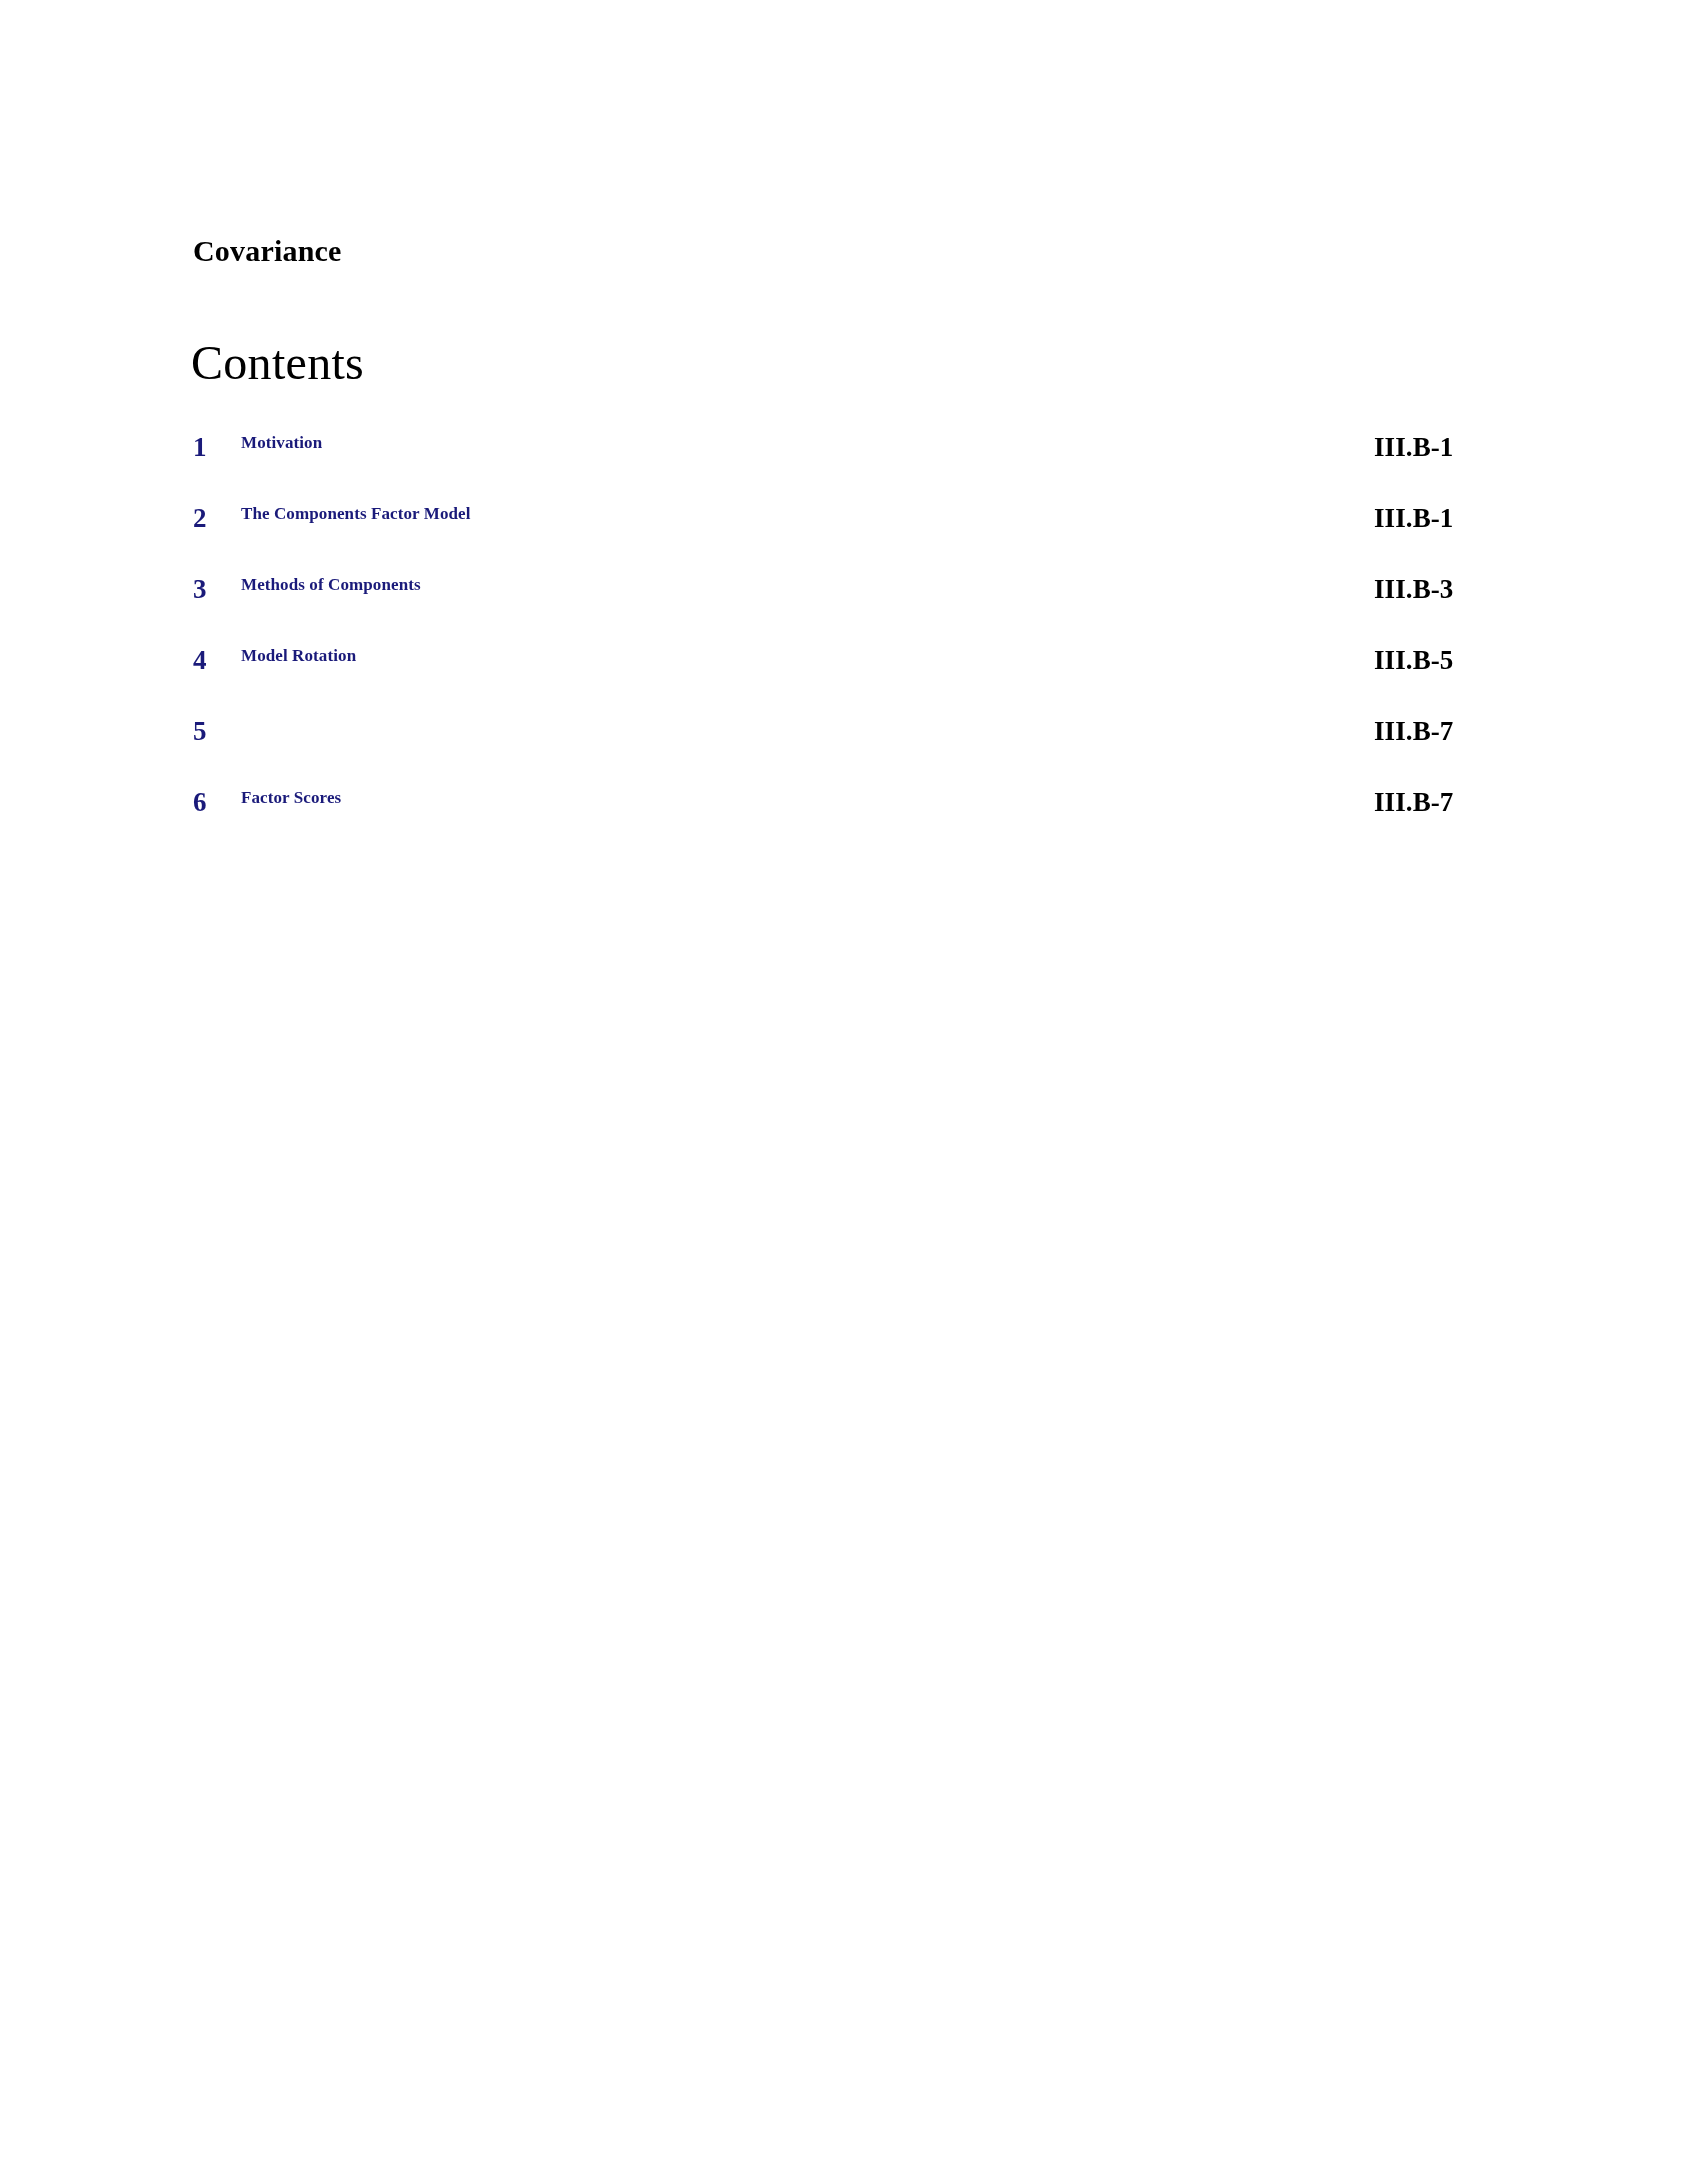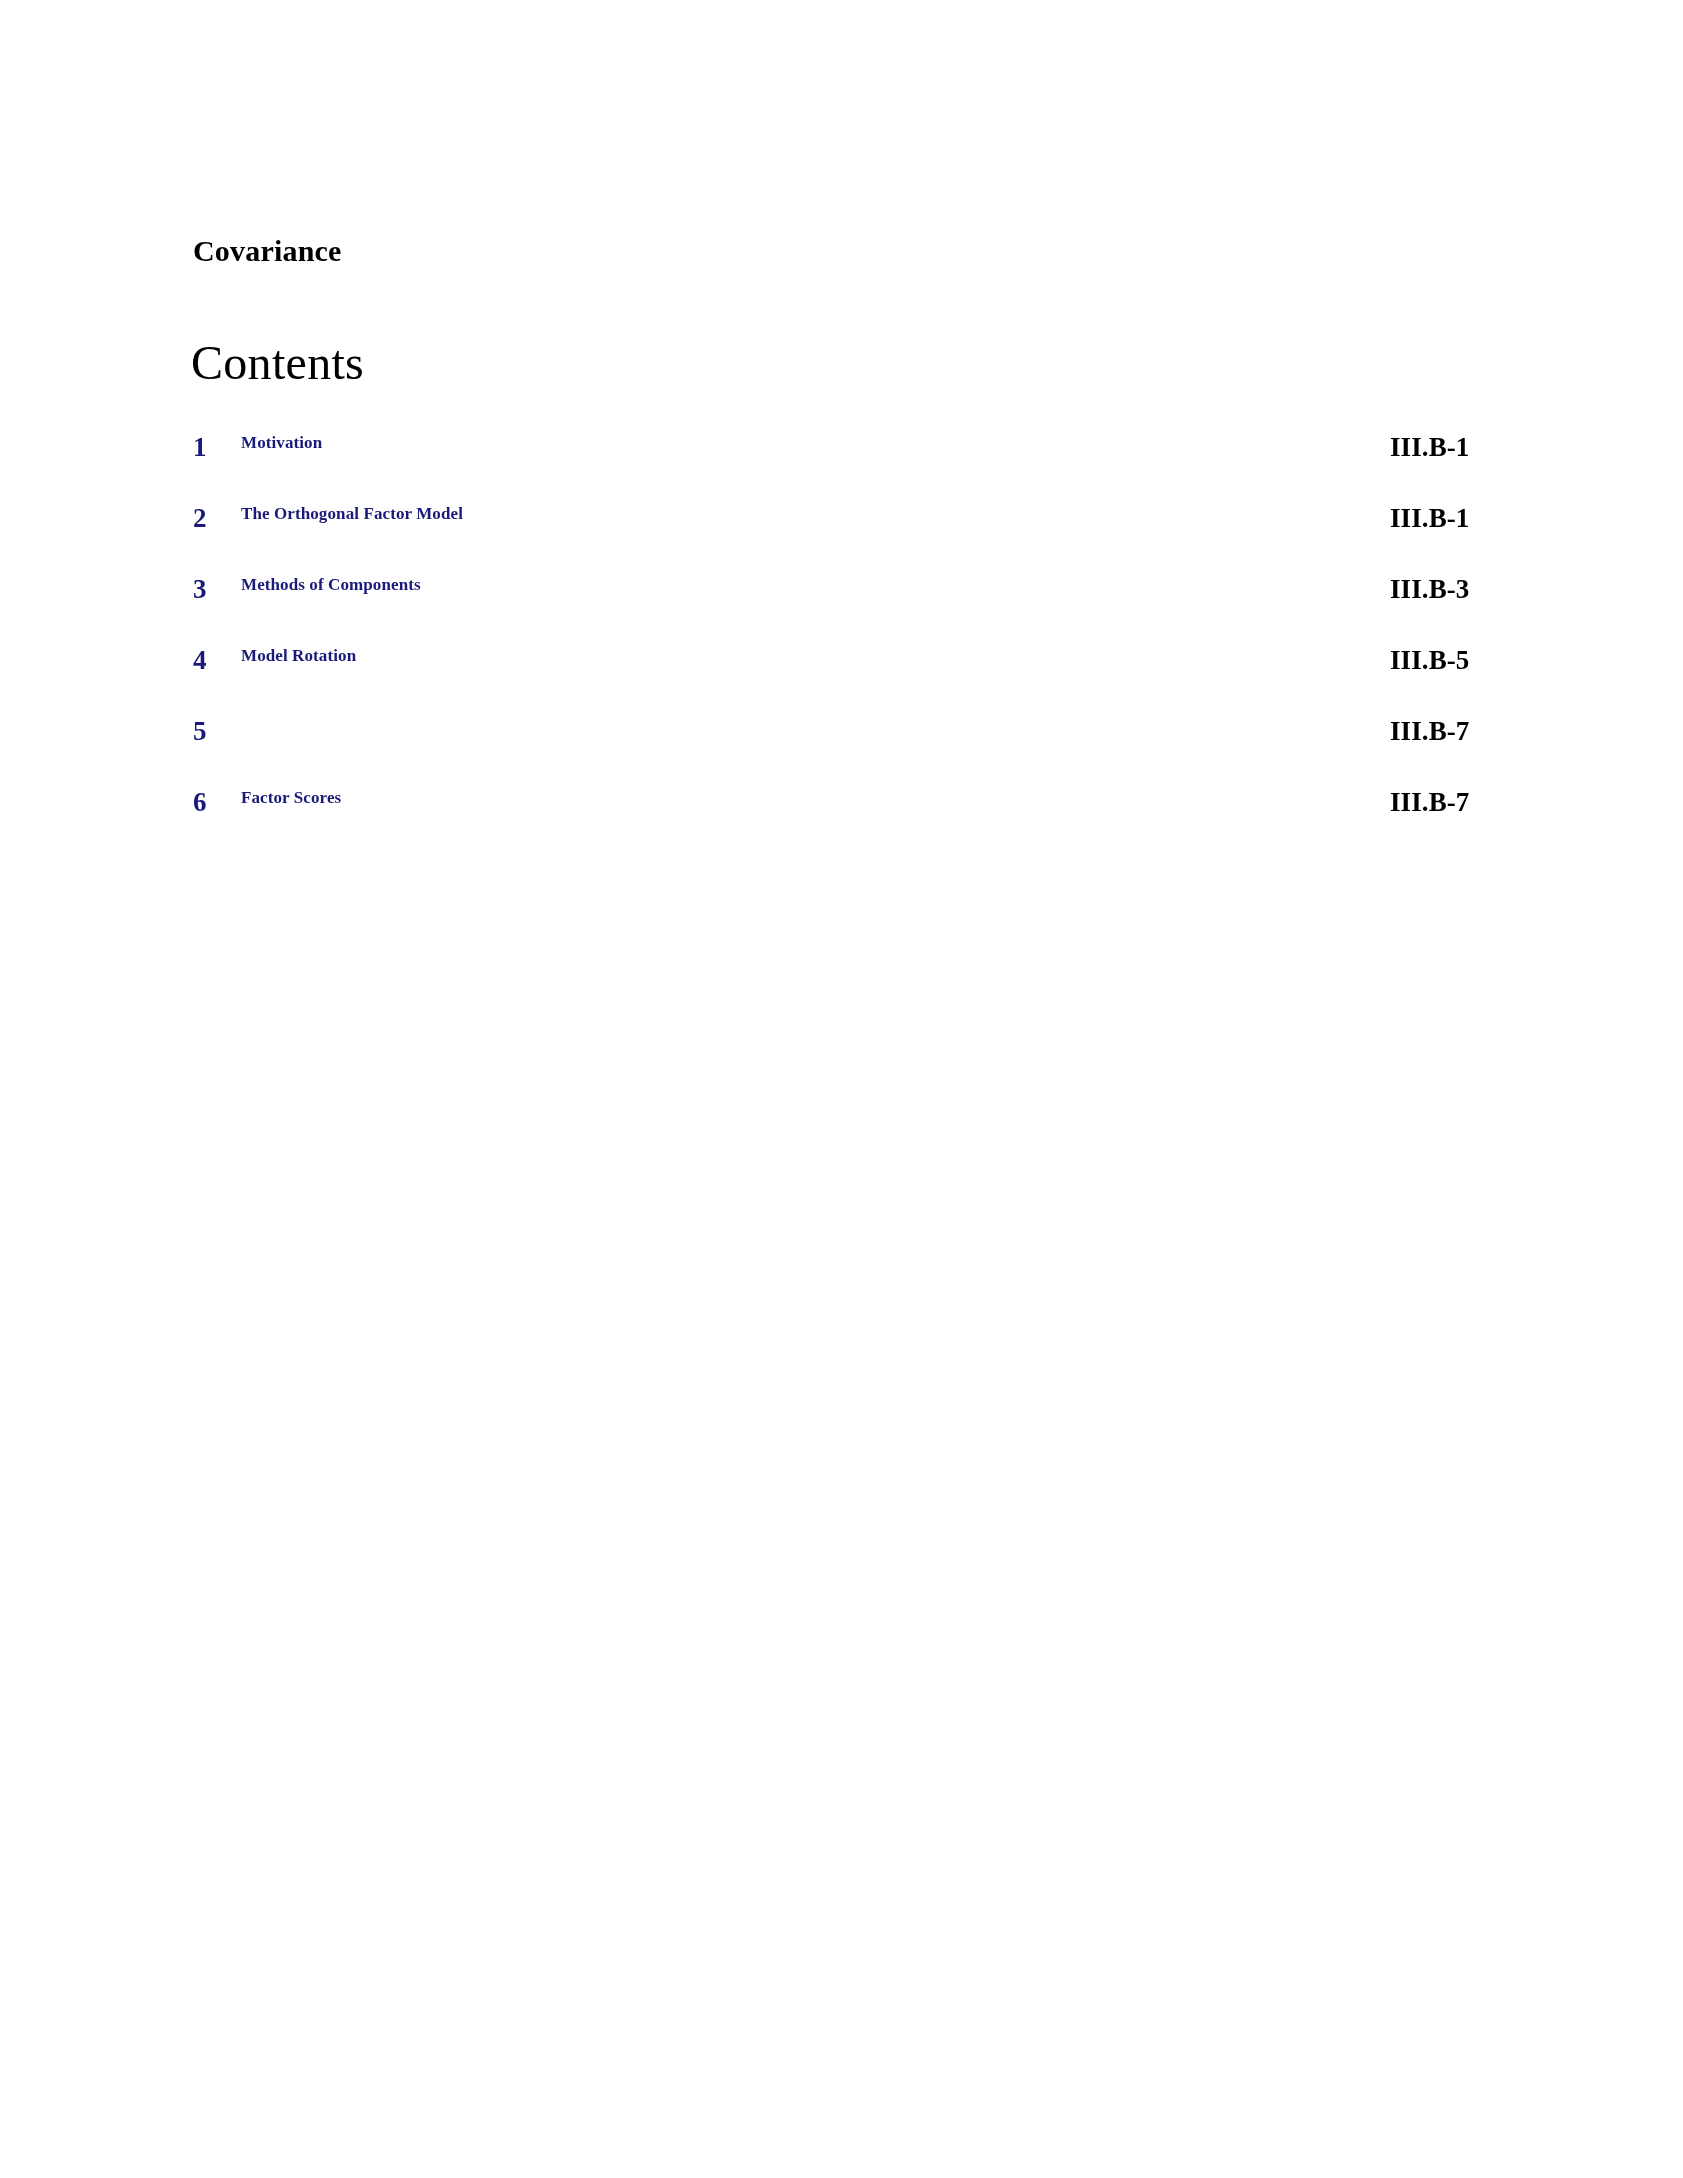--- a/index.html
+++ b/index.html
@@ -103,21 +103,20 @@
   .toc-page {
     position: absolute;
     left: 1181px;
     top: 0px;
     font-size: 27px;
     font-weight: bold;
     color: #000000;
     line-height: 1;
     white-space: nowrap;
     letter-spacing: 0.1px;
-    margin-left: 16px;
   }
 </style>
 </head>
 <body>
 
 <div class="page">
 
   <div class="running-header">
     <div class="header-left">Covariance</div>
   </div>
@@ -127,21 +126,21 @@
   <div class="toc">
 
     <div class="toc-entry">
       <span class="toc-num">1</span>
       <span class="toc-label">Motivation</span>
       <span class="toc-page">III.B-1</span>
     </div>
 
     <div class="toc-entry">
       <span class="toc-num">2</span>
-      <span class="toc-label">The Orthogonal Factor Model</span>
+      <span class="toc-label">The Components Factor Model</span>
       <span class="toc-page">III.B-1</span>
     </div>
 
     <div class="toc-entry">
       <span class="toc-num">3</span>
       <span class="toc-label">Methods of Components</span>
       <span class="toc-page">III.B-3</span>
     </div>
 
     <div class="toc-entry">

